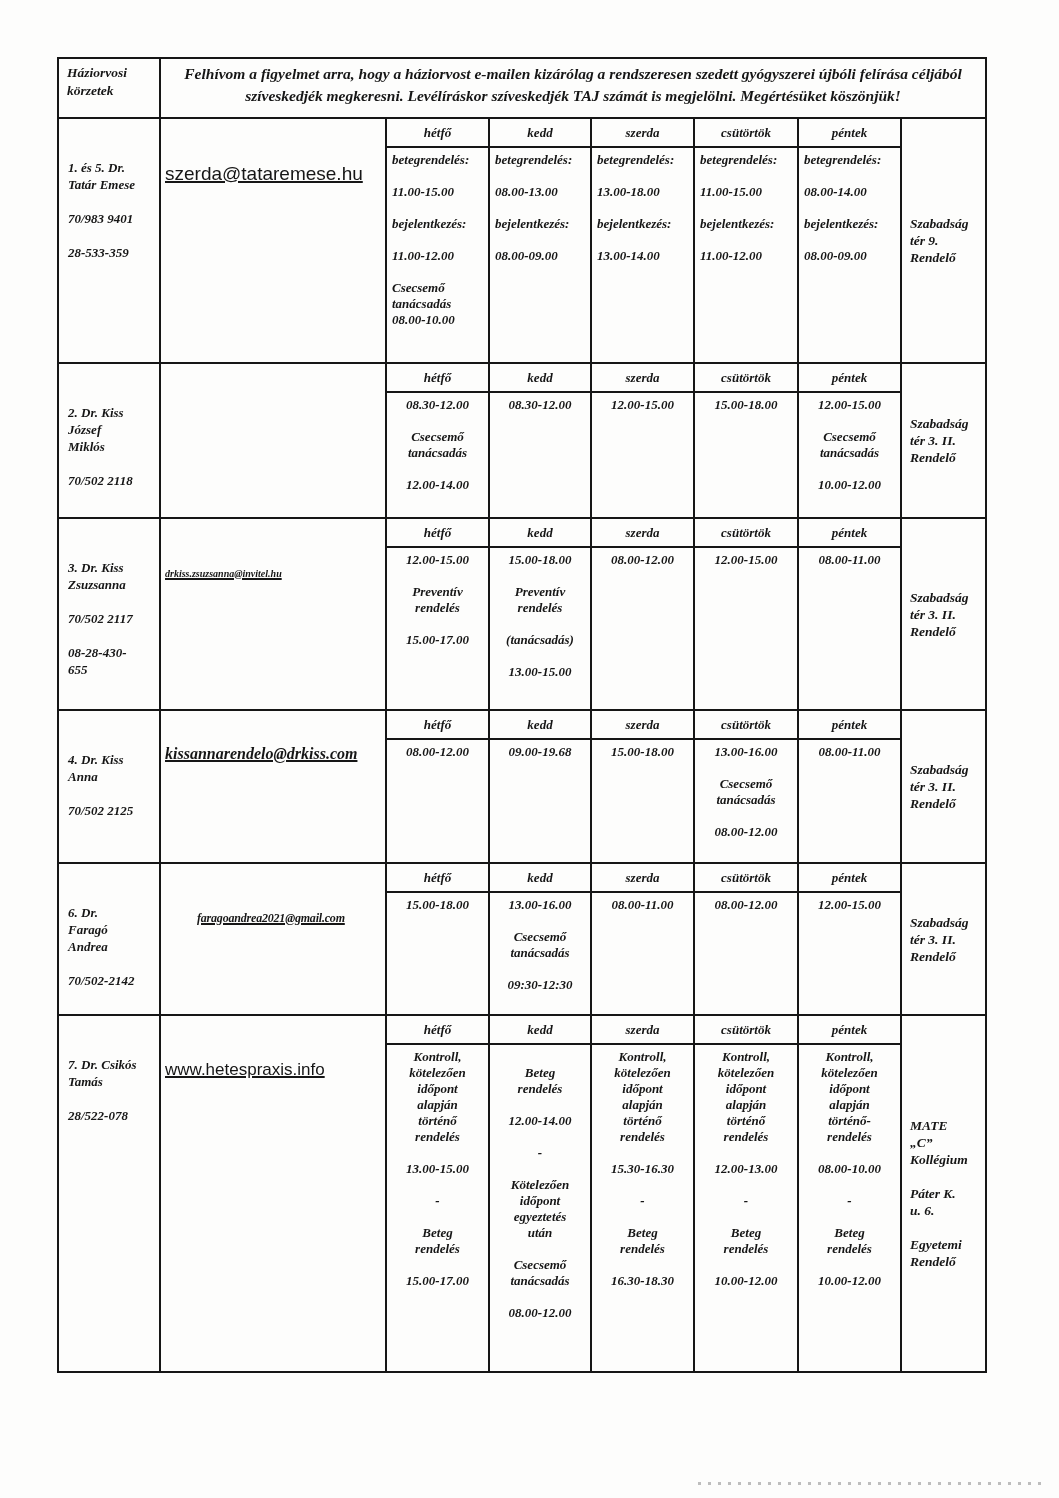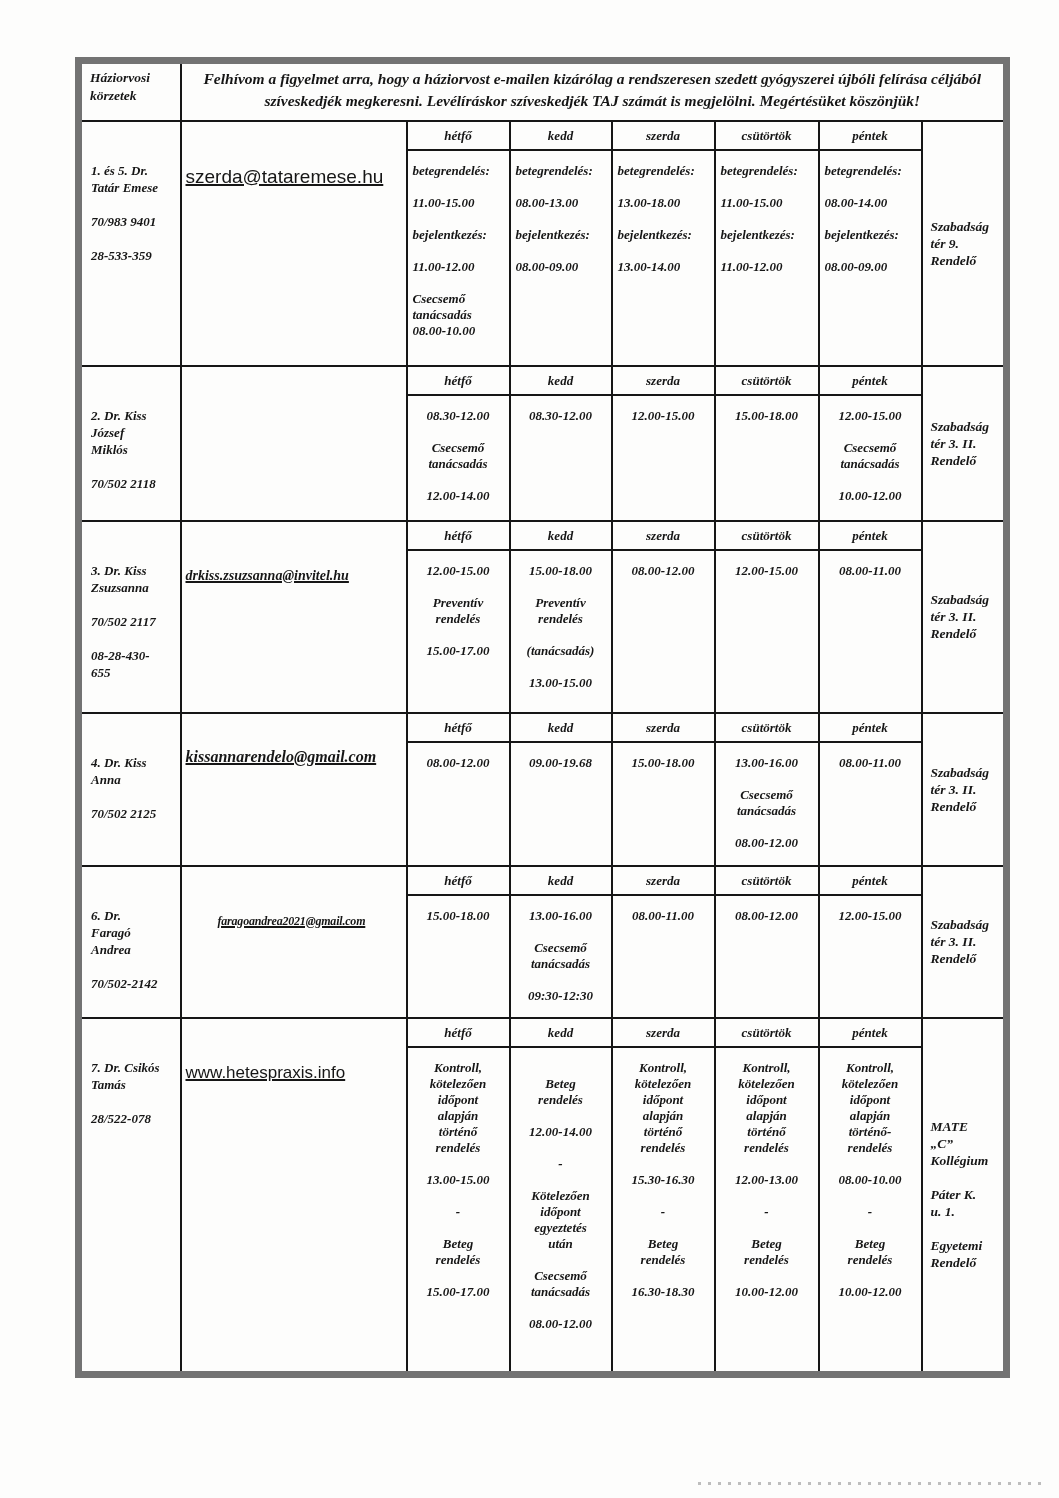--- a/index.html
+++ b/index.html
@@ -1,43 +1,43 @@
 <!DOCTYPE html>
 <html><head>
 <meta charset="utf-8">
 <style>
   html,body{margin:0;padding:0;background:#ffffff;}
   .page{
     position:relative;width:1059px;height:1498px;background:#fdfdfc;overflow:hidden;
     font-family:"Liberation Serif", serif;color:#161616;
   }
   table.sched{
-    position:absolute;left:75px;top:57px;width:928px;
+    position:absolute;left:57px;top:57px;width:928px;
     border-collapse:collapse;table-layout:fixed;
-    border:7px solid #737373;
+    border:1px solid #737373;
   }
   td{border:2px solid #161616;vertical-align:top;padding:0;
      font-weight:bold;font-style:italic;}
   .corner{font-size:13.5px;line-height:18px;padding:5px 8px;white-space:pre-line;}
   .notice{text-align:center;font-size:15.5px;line-height:22px;padding:4px 14px;margin-top:12px;}
   .doc{font-size:13px;line-height:17px;padding:40px 4px 6px 9px;white-space:pre-line;}
   .contact{padding:44px 2px 6px 4px;}
   .contact.pt34{padding-top:34px;}
   .contact.pt52{margin-top:35px;}
   .link-sans{font-family:"Liberation Sans",sans-serif;font-weight:normal;font-style:normal;
     font-size:19px;text-decoration:underline;text-decoration-thickness:2px;color:#161616;}
   .link-sans.small{font-size:17px;}
   .link-serif{font-family:"Liberation Serif",serif;font-weight:bold;font-style:italic;
-    font-size:14px;text-decoration:underline;text-decoration-thickness:2px;color:#161616;}
+    font-size:10px;text-decoration:underline;text-decoration-thickness:2px;color:#161616;}
   .link-serif.s16{font-size:16px;}
   .link-serif.s12{font-size:12px;letter-spacing:-0.2px;margin-left:32px;}
   .day{padding:0;}
   .dayhdr{height:27px;line-height:27px;border-bottom:2px solid #161616;
     text-align:center;font-size:13px;}
-  .daybody{padding:12px 2px 4px 2px;font-size:13px;line-height:16px;
+  .daybody{padding:4px 2px 4px 2px;font-size:13px;line-height:16px;
     text-align:center;white-space:pre-line;}
   .daybody.left{text-align:left;padding-left:5px;padding-right:1px;}
   .loc{vertical-align:middle;font-size:13.5px;line-height:17px;
     padding:0 3px 0 8px;white-space:pre-line;}
   tr.r0{height:60px;}
   tr.r1{height:245px;}
   tr.r2{height:155px;}
   tr.r3{height:192px;}
   tr.r4{height:153px;}
   tr.r5{height:152px;}
@@ -223,21 +223,21 @@
       <td class="loc">Szabadság
 tér 3. II.
 Rendelő</td>
     </tr>
 
     <tr class="r4">
       <td class="doc">4. Dr. Kiss
 Anna
 
 70/502 2125</td>
-      <td class="contact pt34"><span class="link-serif s16">kissannarendelo@gmail.com</span></td>
+      <td class="contact pt34"><span class="link-serif s16">kissannarendelo@drkiss.com</span></td>
       <td class="day">
             <div class="dayhdr">hétfő</div>
             <div class="daybody">08.00-12.00</div>
           </td>
       <td class="day">
             <div class="dayhdr">kedd</div>
             <div class="daybody">09.00-19.68</div>
           </td>
       <td class="day">
             <div class="dayhdr">szerda</div>
@@ -394,21 +394,21 @@
 Beteg
 rendelés
 
 10.00-12.00</div>
           </td>
       <td class="loc">MATE
 „C”
 Kollégium
 
 Páter K.
-u. 1.
+u. 6.
 
 Egyetemi
 Rendelő</td>
     </tr>
   </tbody>
     </table>
 
   <div class="artifact"></div>
 </div>
 

